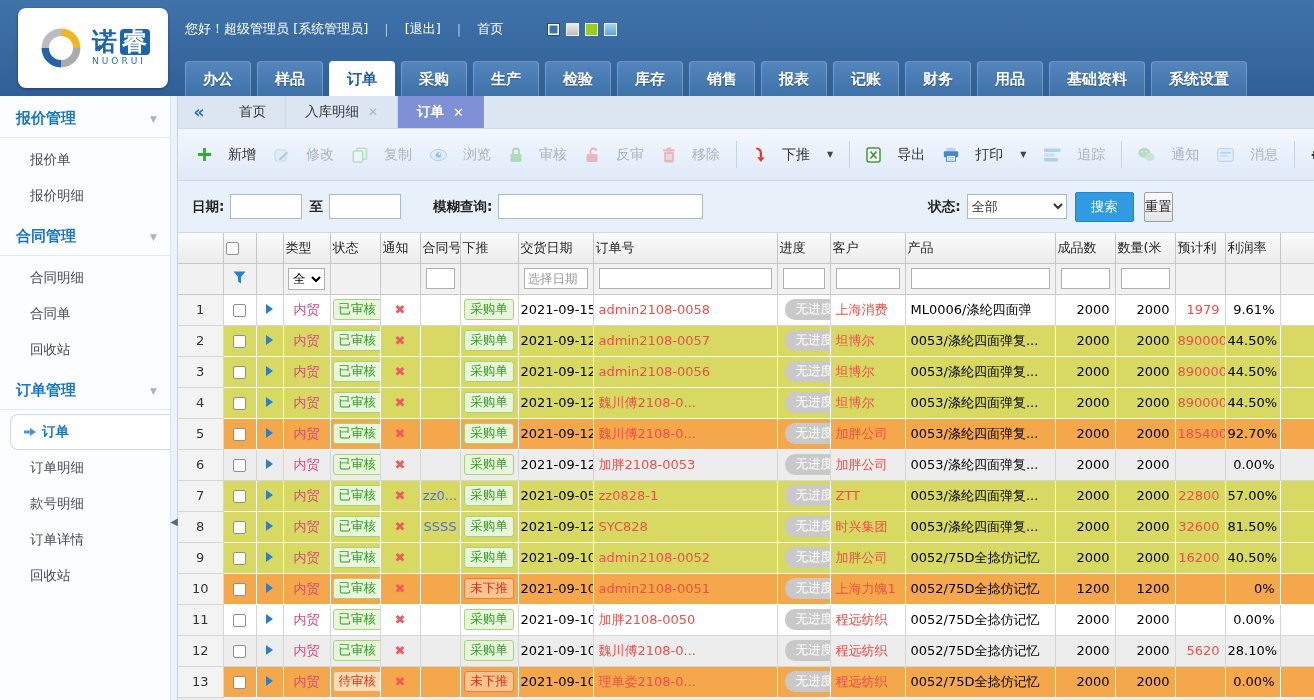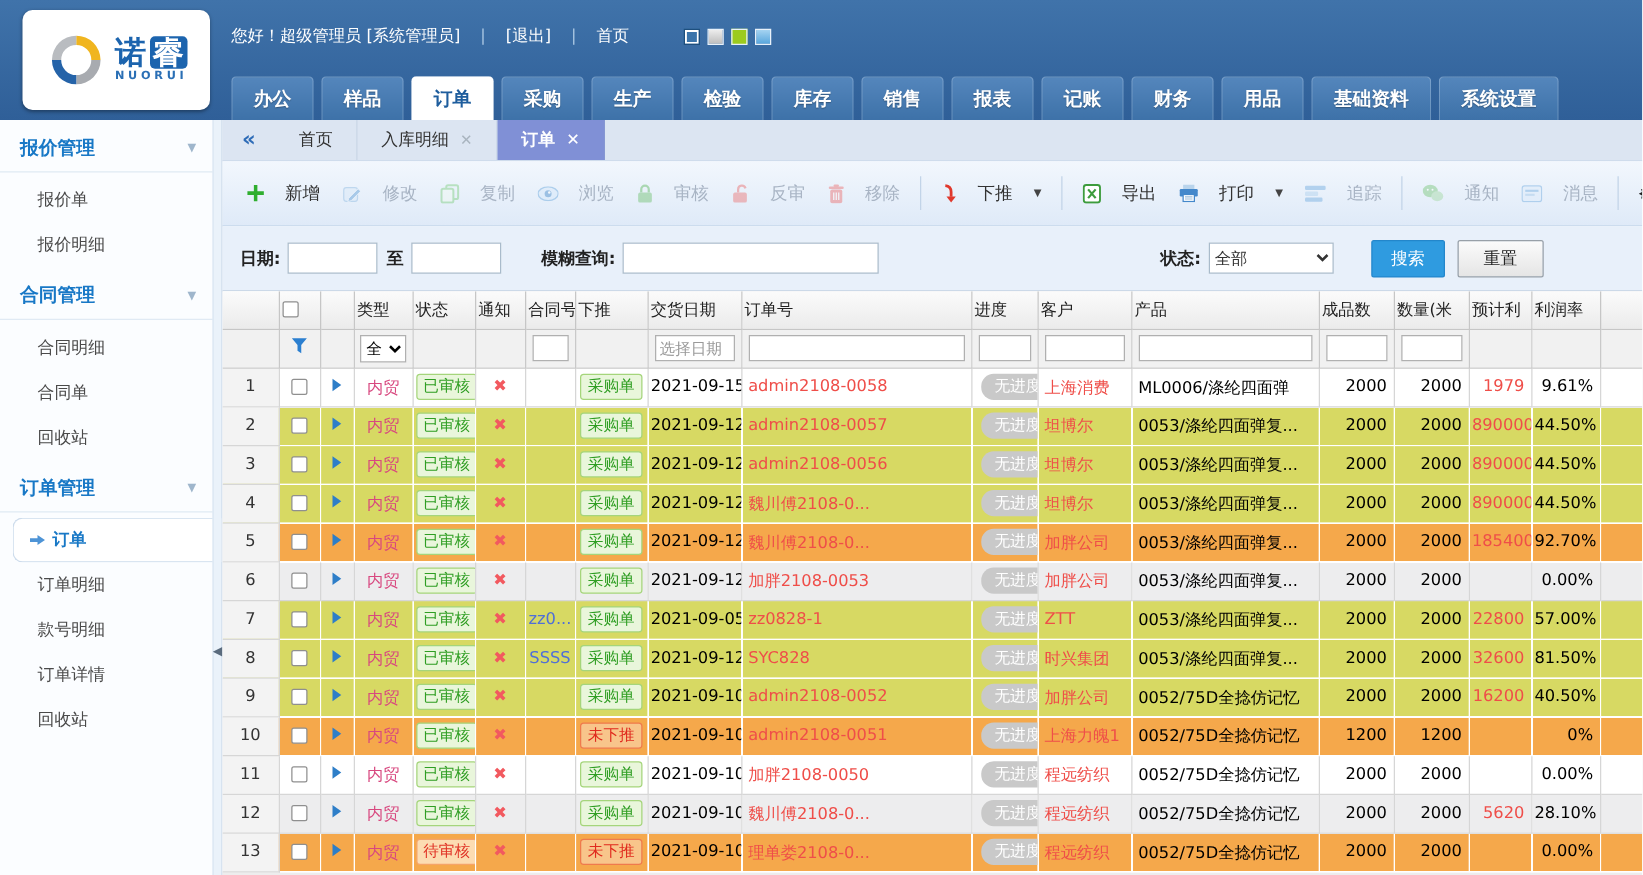--- a/index.html
+++ b/index.html
@@ -5,21 +5,21 @@
 *{box-sizing:border-box;margin:0;padding:0}
 body{font-family:"DejaVu Sans","Liberation Sans",sans-serif;background:#fff;font-size:13px}
 #page{position:relative;width:1314px;height:700px;overflow:hidden;background:#fff}
 
 
 #top-header{position:absolute;left:0;top:0;width:1314px;height:96px;background:linear-gradient(#4073aa,#2f5f98)}
 #logo-box{position:absolute;left:18px;top:8px;width:150px;height:80px;background:#fff;border-radius:8px;box-shadow:0 1px 3px rgba(0,0,0,.35);display:flex;align-items:center;justify-content:center;gap:6px}
 #logo-text{display:flex;flex-direction:column;line-height:1.05}
 #logo-cn{font-size:25px;font-weight:bold;color:#1c64ae;letter-spacing:1px;display:flex;align-items:center;gap:2px}
 #logo-cn .boxed{background:#1c64ae;color:#fff;border-radius:4px;padding:0 2px}
-#logo-en{font-size:9px;font-weight:bold;color:#2a6fb5;letter-spacing:3px;margin-top:2px}
+#logo-en{font-size:9px;font-weight:normal;color:#2a6fb5;letter-spacing:3px;margin-top:2px}
 #user-bar{position:absolute;left:185px;top:20px;display:flex;align-items:center;gap:16px;color:#fff;font-size:13px;white-space:nowrap}
 #user-bar .sep{color:#a9c6e2}
 #user-bar a{color:#fff;text-decoration:none}
 #theme-squares{display:flex;gap:6px;margin-left:28px}
 .theme-sq{width:13px;height:13px;border:1px solid #e8f1fa;cursor:pointer}
 .theme-sq.t0{background:#3a74ab;box-shadow:inset 0 0 0 1.5px #fff;border-color:#1e4f7e}
 .theme-sq.t1{background:linear-gradient(#ececec,#bdbdbd)}
 .theme-sq.t2{background:#9ccb1e}
 .theme-sq.t3{background:linear-gradient(#a5d3f1,#58a6dd)}
 #main-nav{position:absolute;left:185px;bottom:0;display:flex;align-items:flex-end;gap:6px}
@@ -54,22 +54,22 @@
 
 #filter-bar{height:52px;background:#e8f0fa;border-bottom:1px solid #ccd9e8;display:flex;align-items:center;padding:0 14px;flex:none;font-size:13.5px;color:#222}
 #filter-bar .lbl{font-weight:bold;margin-right:6px;white-space:nowrap}
 #filter-bar input{height:25px;border:1px solid #a9bbcb;padding:0 5px;font-size:13px;background:#fff}
 #date-from-input,#date-to-input{width:72px}
 #to-label{margin:0 7px;font-weight:bold}
 #fuzzy-label{margin-left:32px}
 #fuzzy-search-input{width:205px}
 #status-label{margin-left:225px}
 #status-select{height:25px;width:100px;border:1px solid #a9bbcb;background:#fff;font-size:13px;color:#333}
-#search-button{margin-left:30px;background:#2f9be0;border:1px solid #2386cb;color:#fff;padding:5px 15px;border-radius:2px;font-size:13.5px;cursor:pointer}
-#reset-button{margin-left:10px;background:linear-gradient(#fbfbfb,#e5e5e5);border:1px solid #98a0a8;color:#222;padding:5px 20px;border-radius:2px;font-size:13.5px;cursor:pointer}
+#search-button{margin-left:8px;background:#2f9be0;border:1px solid #2386cb;color:#fff;padding:5px 15px;border-radius:2px;font-size:13.5px;cursor:pointer}
+#reset-button{margin-left:10px;background:linear-gradient(#fbfbfb,#e5e5e5);border:1px solid #98a0a8;color:#222;padding:5px 0;border-radius:2px;font-size:13.5px;cursor:pointer}
 
 
 #table-wrap{flex:1;overflow:hidden;background:#ededed}
 table{border-collapse:collapse;table-layout:fixed;width:1136px;background:#fff}
 th,td{height:31px;border-right:1px solid #d6d6d6;border-bottom:1px solid #d6d6d6;overflow:hidden;white-space:nowrap;font-size:13px;font-weight:normal;padding:0 2px;vertical-align:middle}
 thead tr.head-row th{background:linear-gradient(#fbfbfb,#ebebeb);border-color:#c6c6c6;color:#222;height:30px;text-align:left}
 thead tr.filter-row th{background:#f1f1f1;border-color:#c9c9c9;text-align:center}
 .filter-row input{width:calc(100% - 6px);height:21px;border:1px solid #b0b0b0;padding:0 3px;font-size:12.5px}
 .filter-row input::placeholder{color:#9a9a9a}
 .filter-row select{width:88%;height:22px;border:1px solid #b0b0b0;background:#fff;font-size:12.5px}

